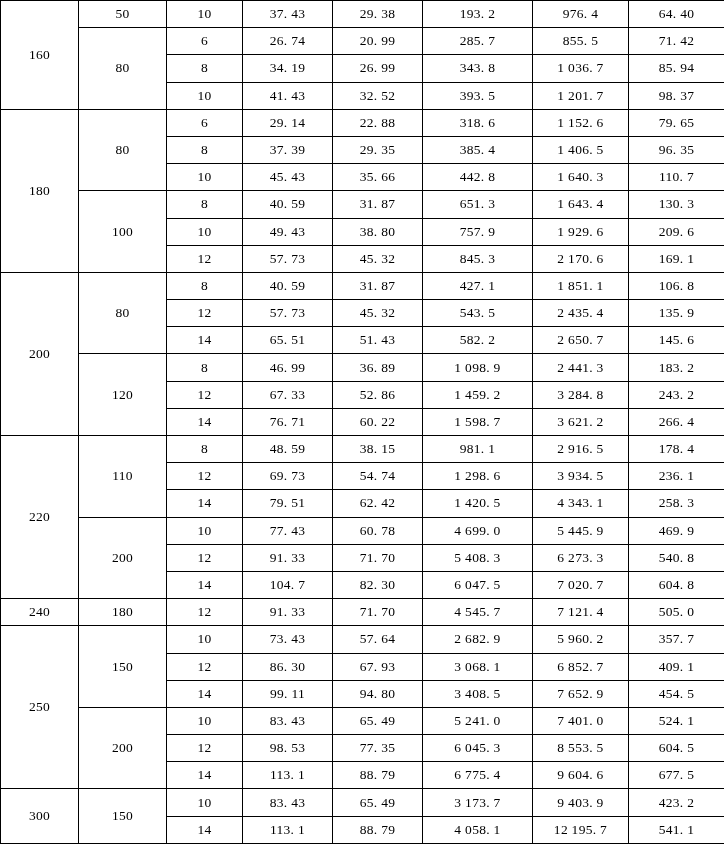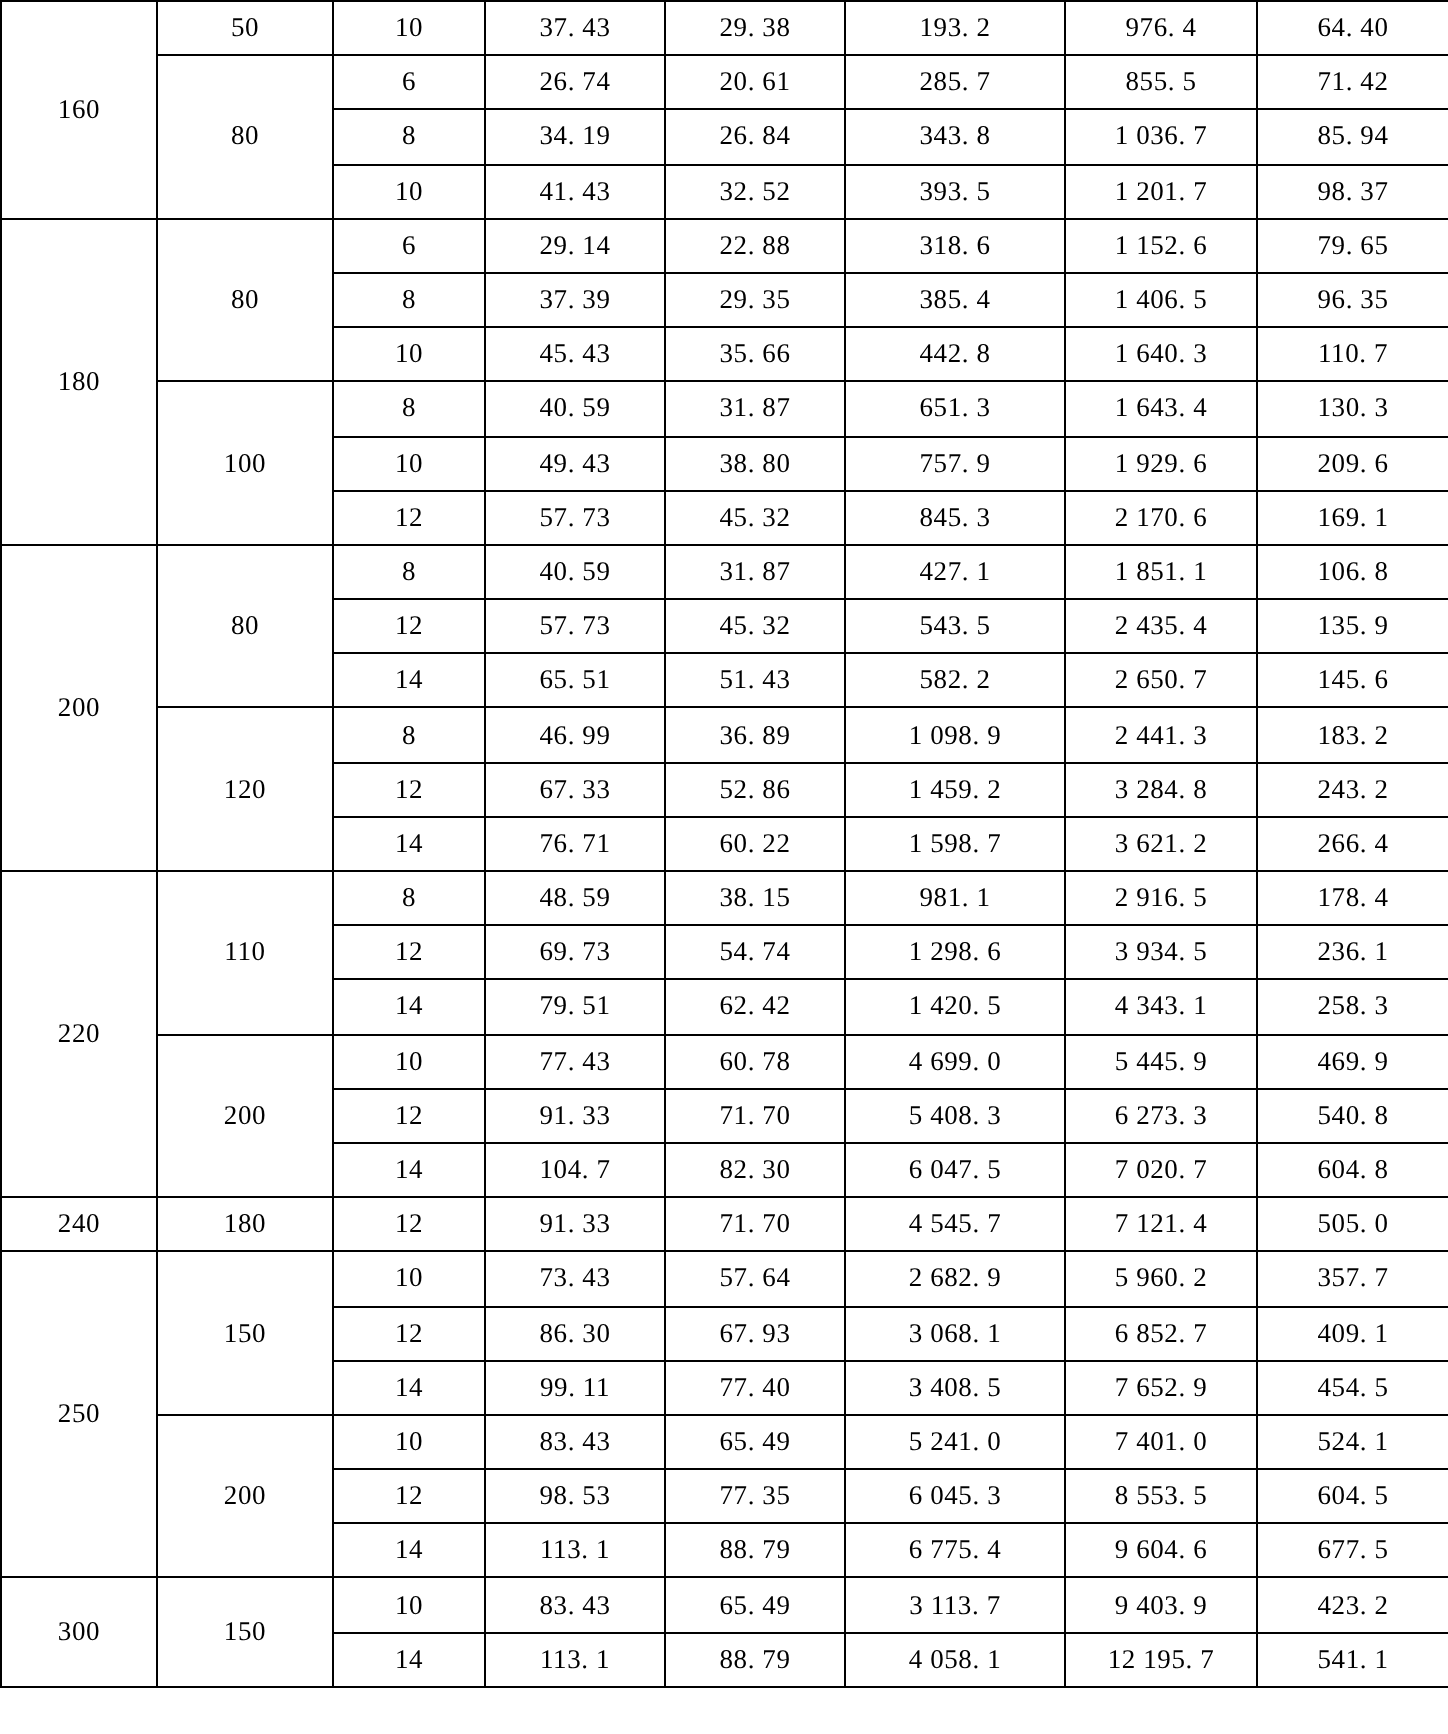--- a/index.html
+++ b/index.html
@@ -78,30 +78,30 @@
           <td>29. 38</td>
           <td>193. 2</td>
           <td>976. 4</td>
           <td>64. 40</td>
           <td>122. 1</td>
         </tr>
         <tr>
           <td class="group" rowspan="3">80</td>
           <td>6</td>
           <td>26. 74</td>
-          <td>20. 61</td>
+          <td>20. 99</td>
           <td>285. 7</td>
           <td>855. 5</td>
           <td>71. 42</td>
           <td>106. 9</td>
         </tr>
         <tr>
           <td>8</td>
           <td>34. 19</td>
-          <td>26. 84</td>
+          <td>26. 99</td>
           <td>343. 8</td>
           <td>1 036. 7</td>
           <td>85. 94</td>
           <td>129. 6</td>
         </tr>
         <tr>
           <td>10</td>
           <td>41. 43</td>
           <td>32. 52</td>
           <td>393. 5</td>
@@ -307,21 +307,21 @@
           <td>86. 30</td>
           <td>67. 93</td>
           <td>3 068. 1</td>
           <td>6 852. 7</td>
           <td>409. 1</td>
           <td>548. 2</td>
         </tr>
         <tr>
           <td>14</td>
           <td>99. 11</td>
-          <td>77. 40</td>
+          <td>94. 80</td>
           <td>3 408. 5</td>
           <td>7 652. 9</td>
           <td>454. 5</td>
           <td>612. 2</td>
         </tr>
         <tr>
           <td class="group" rowspan="3">200</td>
           <td>10</td>
           <td>83. 43</td>
           <td>65. 49</td>
@@ -347,21 +347,21 @@
           <td>9 604. 6</td>
           <td>677. 5</td>
           <td>768. 4</td>
         </tr>
         <tr>
           <td class="group" rowspan="2">300</td>
           <td class="group" rowspan="2">150</td>
           <td>10</td>
           <td>83. 43</td>
           <td>65. 49</td>
-          <td>3 113. 7</td>
+          <td>3 173. 7</td>
           <td>9 403. 9</td>
           <td>423. 2</td>
           <td>626. 9</td>
         </tr>
         <tr>
           <td>14</td>
           <td>113. 1</td>
           <td>88. 79</td>
           <td>4 058. 1</td>
           <td>12 195. 7</td>

